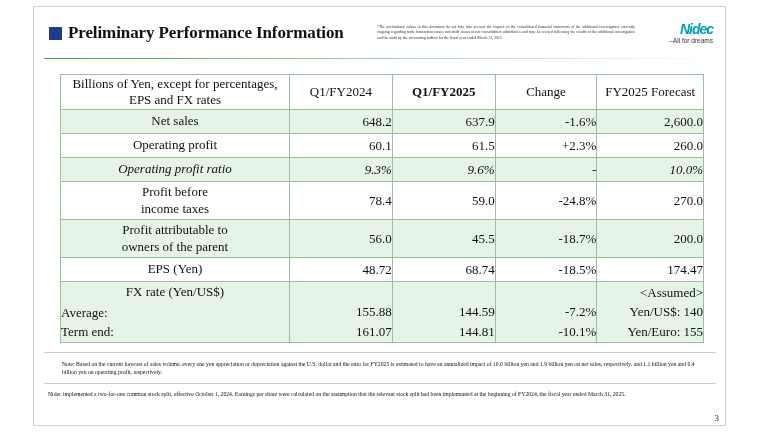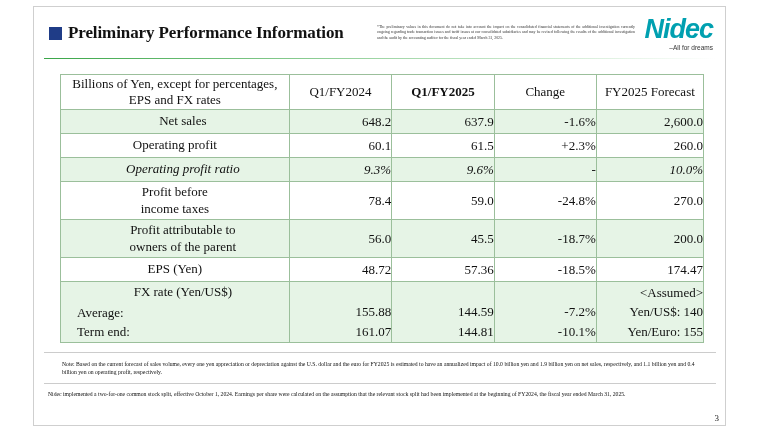--- a/index.html
+++ b/index.html
@@ -65,21 +65,21 @@
     text-align: justify;
     margin-left: 8px;
   }
   .logo-block {
     margin-left: auto;
     margin-right: 12px;
     text-align: right;
   }
   .logo-nidec {
     font-family: "Liberation Sans", sans-serif;
-    font-size: 27px;
+    font-size: 14px;
     font-weight: bold;
     font-style: italic;
     color: #00a0b0;
     letter-spacing: -1px;
     line-height: 1;
   }
   .logo-tag {
     font-family: "Liberation Sans", sans-serif;
     font-size: 6.5px;
     color: #333333;
@@ -129,21 +129,21 @@
   tbody tr.tall td { height: 37px; }
   td.label {
     text-align: center;
     padding: 0 8px;
     line-height: 1.25;
   }
   td.num {
     text-align: right;
     padding-right: 10px;
   }
-  tr.shade td { background: #e6f4e6; padding-left: 16px; }
+  tr.shade td { background: #e6f4e6; }
   tr.plain td { background: #ffffff; }
   td.italic, tr.italic td { font-style: italic; }
   .fx-label-cell {
     text-align: left;
     padding-left: 0;
     line-height: 1.5;
   }
   .fx-title {
     display: block;
     text-align: center;
@@ -273,21 +273,21 @@
           <div>owners of the parent</div>
         </td>
         <td class="num">56.0</td>
         <td class="num">45.5</td>
         <td class="num">-18.7%</td>
         <td class="num">200.0</td>
       </tr>
       <tr class="plain">
         <td class="label">EPS (Yen)</td>
         <td class="num">48.72</td>
-        <td class="num">57.36</td>
+        <td class="num">68.74</td>
         <td class="num">-18.5%</td>
         <td class="num">174.47</td>
       </tr>
       <tr class="shade tall">
         <td class="fx-label-cell">
           <span class="fx-title">FX rate (Yen/US$)</span>
           <span class="fx-sub">Average:</span>
           <span class="fx-sub">Term end:</span>
         </td>
         <td class="fc-multi">

